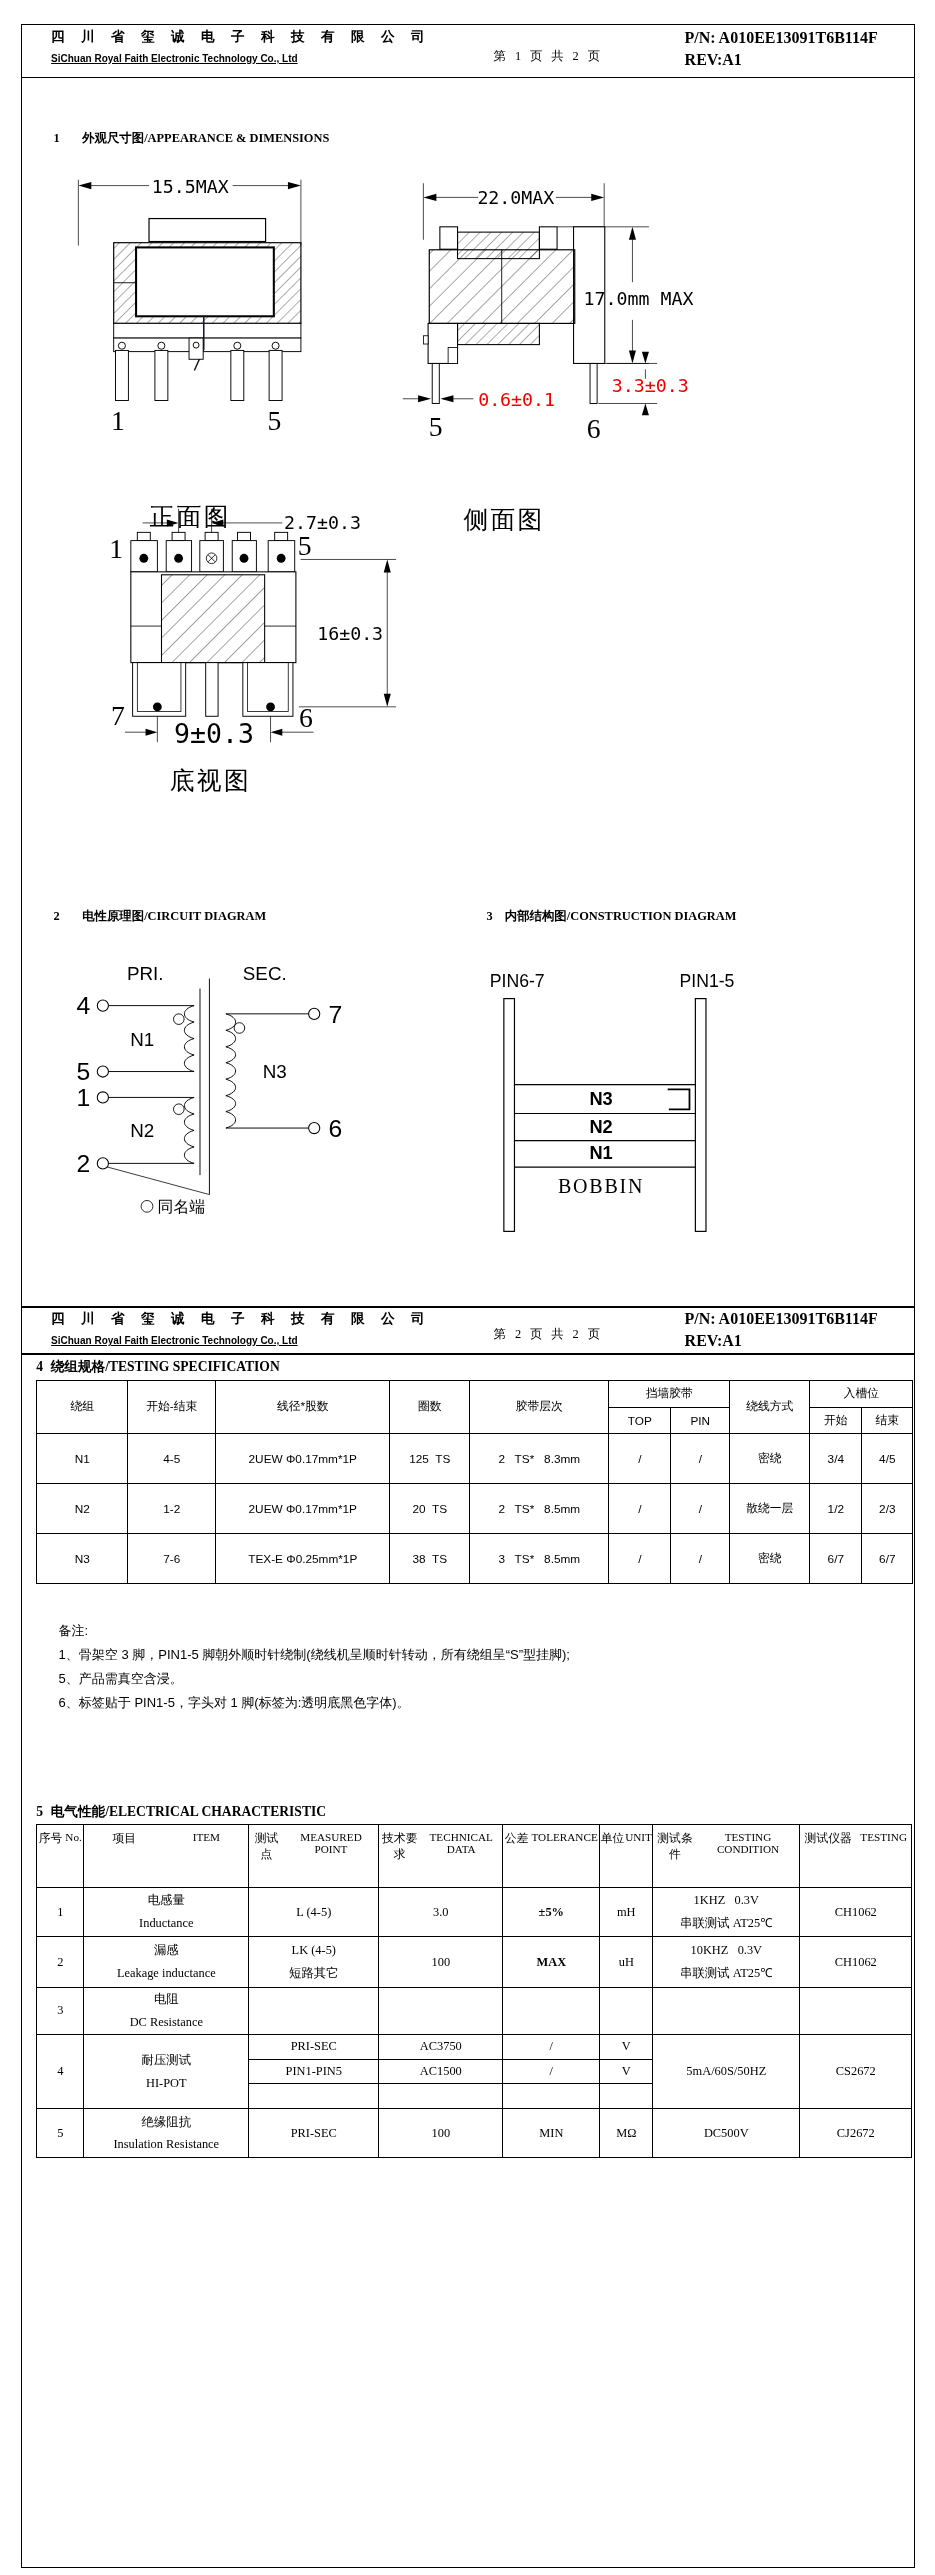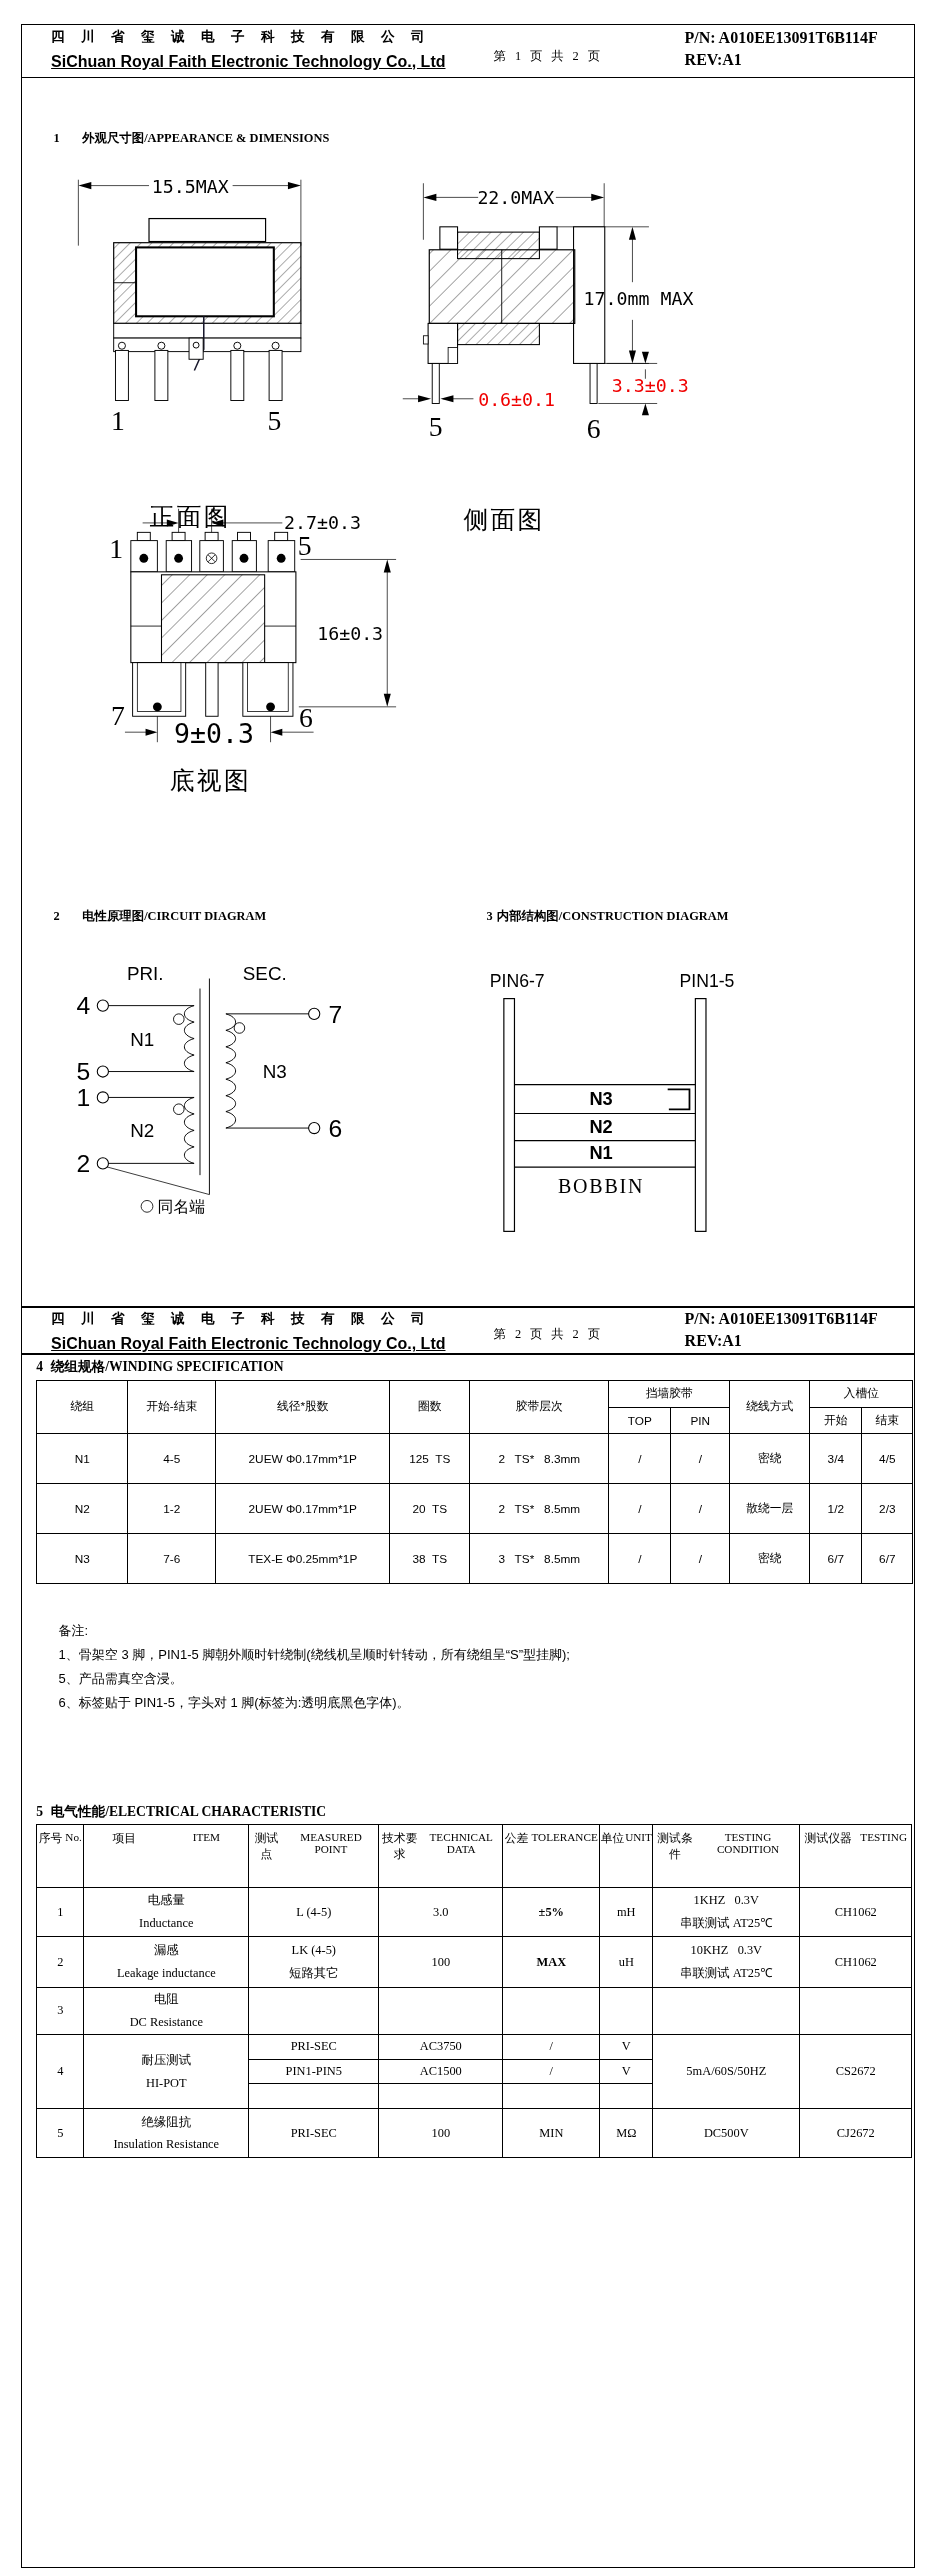--- a/index.html
+++ b/index.html
@@ -4,21 +4,21 @@
 <style>
   html,body{margin:0;padding:0;background:#fff;}
   body{width:935px;height:2576px;position:relative;font-family:"Liberation Sans",sans-serif;color:#000;}
   .page{position:absolute;left:20.6px;width:894px;border:1.8px solid #000;background:#fff;box-sizing:border-box;}
   #page1{top:23.6px;height:1283px;}
   #page2{top:1307px;height:1261px;}
   .hdr{position:absolute;left:0;top:0;right:0;}
   #page1 .hdr{height:52px;border-bottom:1.2px solid #000;}
   #page2 .hdr{height:45px;border-bottom:2.4px solid #000;}
   .co-cn{position:absolute;left:29.5px;top:3.5px;font-family:"Liberation Serif",serif;font-weight:bold;font-size:13.6px;letter-spacing:6.5px;white-space:nowrap;}
-  .co-en{position:absolute;left:29.5px;font-size:16px;font-weight:bold;text-decoration:underline;white-space:nowrap;}
+  .co-en{position:absolute;left:29.5px;font-size:10px;font-weight:bold;text-decoration:underline;white-space:nowrap;}
   #page1 .co-en{top:28px;}
   #page2 .co-en{top:27px;}
   .pageinfo{position:absolute;left:472px;font-family:"Liberation Serif",serif;font-size:12.4px;letter-spacing:2.9px;white-space:nowrap;}
   #page1 .pageinfo{top:23.6px;}
   #page2 .pageinfo{top:17.7px;}
   .pnblk{position:absolute;left:663px;top:2.4px;font-family:"Liberation Serif",serif;font-size:16px;line-height:22.4px;white-space:nowrap;font-weight:bold;}
   .pnblk .lab{display:inline-block;min-width:34px;}
   .sec-h{position:absolute;font-family:"Liberation Serif",serif;font-weight:bold;font-size:12.4px;white-space:nowrap;}
   .sec-h .ttl{margin-left:22.4px;}
   #page2 .sec-h{font-size:13.6px;}
@@ -230,21 +230,21 @@
     <text class="pinnum" x="405" y="84" text-anchor="middle">5</text>
     <text class="pinnum" x="88" y="372" text-anchor="middle">7</text>
     <text class="pinnum" x="407" y="377" text-anchor="middle">6</text>
     <text class="cap" x="245" y="482" text-anchor="middle">底视图</text>
   </svg>
 
   <div class="sec-h" style="left:32px;top:883px">
     <span>2</span><span class="ttl">电性原理图/CIRCUIT DIAGRAM</span>
   </div>
   <div class="sec-h" style="left:465px;top:883px">
-    <span>3</span><span class="ttl" style="margin-left:4px">内部结构图/CONSTRUCTION DIAGRAM</span>
+    <span>3</span><span class="ttl" style="margin-left:12px">内部结构图/CONSTRUCTION DIAGRAM</span>
   </div>
 
   <svg style="left:32px;top:931px" width="312" height="277" viewBox="0 0 530 470">
     <text class="ckt-lbl" x="155" y="40" text-anchor="middle">PRI.</text>
     <text class="ckt-lbl" x="358" y="40" text-anchor="middle">SEC.</text>
     <g stroke="#000" stroke-width="1.6" fill="none">
       <line x1="248" y1="55" x2="248" y2="372"></line>
         <line x1="264" y1="38" x2="264" y2="405"></line>
     </g>
     <line x1="90" y1="358" x2="264" y2="405" stroke="#000" stroke-width="1.3"></line>
@@ -303,21 +303,21 @@
     <div class="co-cn" style="top:2.4px">四 川 省 玺 诚 电 子 科 技 有 限 公 司</div>
     <div class="co-en">SiChuan Royal Faith Electronic Technology Co., Ltd</div>
     <div class="pageinfo">第 2 页 共 2 页</div>
     <div class="pnblk" style="top:0">
       <div><span class="lab">P/N:</span><span>A010EE13091T6B114F</span></div>
       <div><span class="lab">REV:</span><span>A1</span></div>
     </div>
   </div>
 
   <div class="sec-h" style="left:14.7px;top:50px">
-    <span>4</span><span class="ttl">绕组规格/WINDING SPECIFICATION</span>
+    <span>4</span><span class="ttl">绕组规格/TESTING SPECIFICATION</span>
   </div>
 
   <table class="wtable">
     <colgroup>
       <col style="width:91px">
         <col style="width:88px">
         <col style="width:174px">
         <col style="width:80px">
         <col style="width:139px">
       <col style="width:62px">

